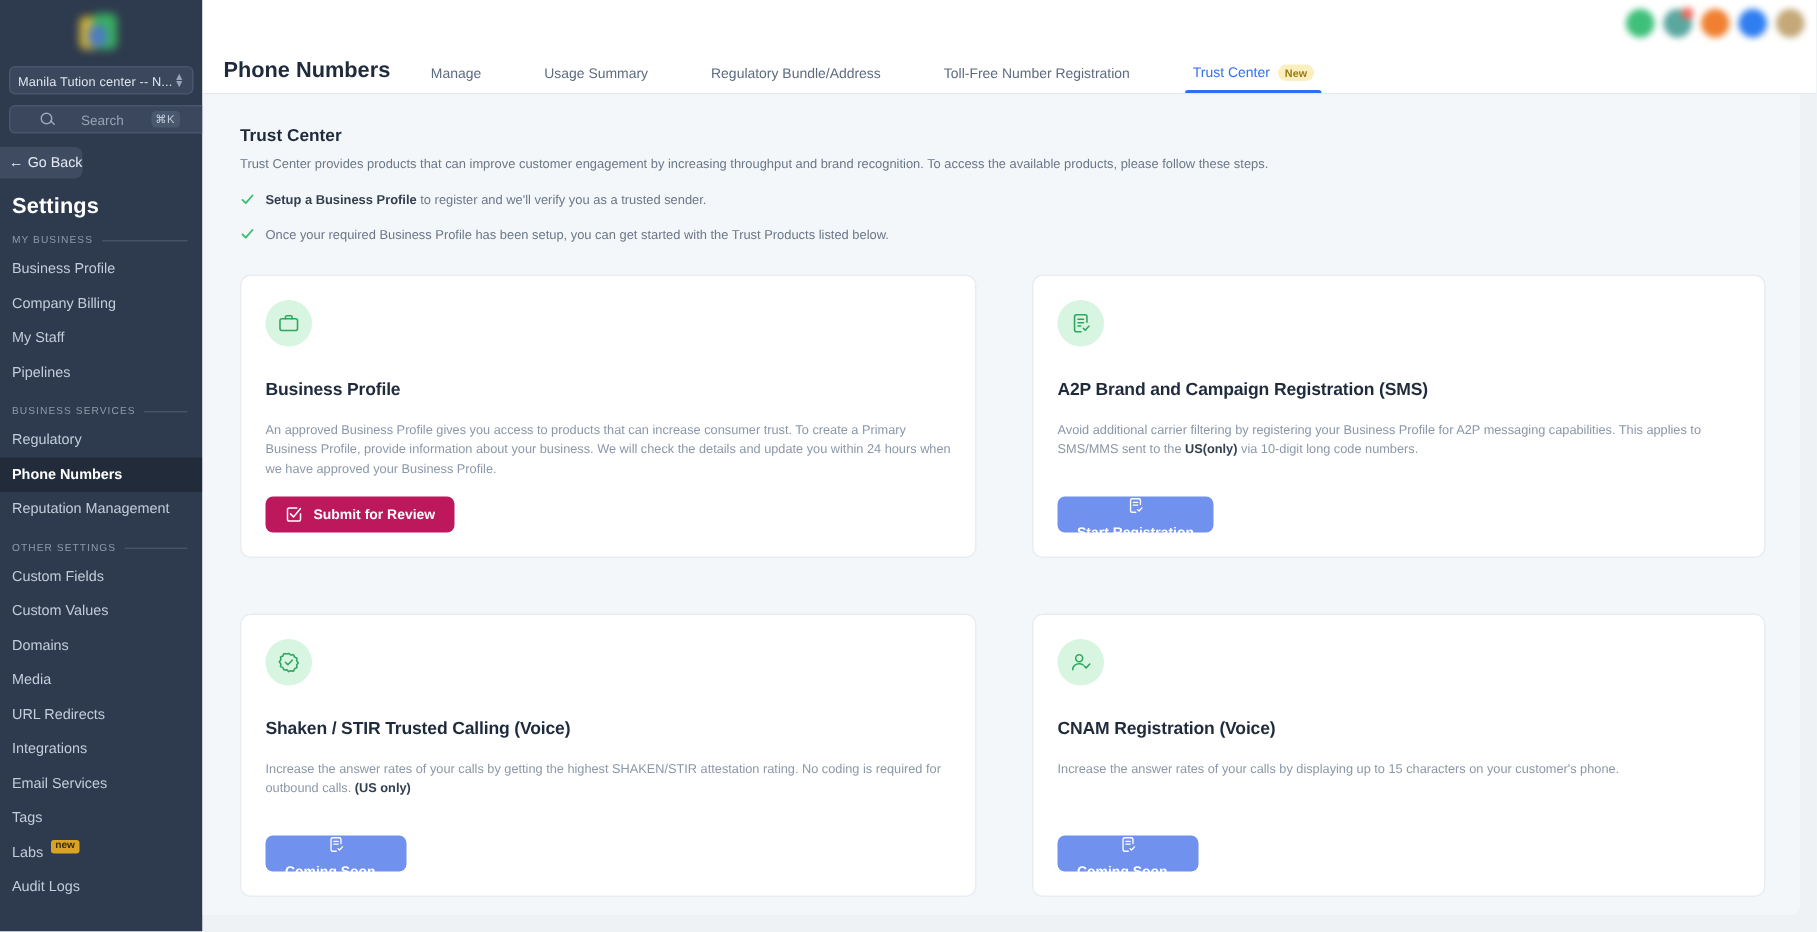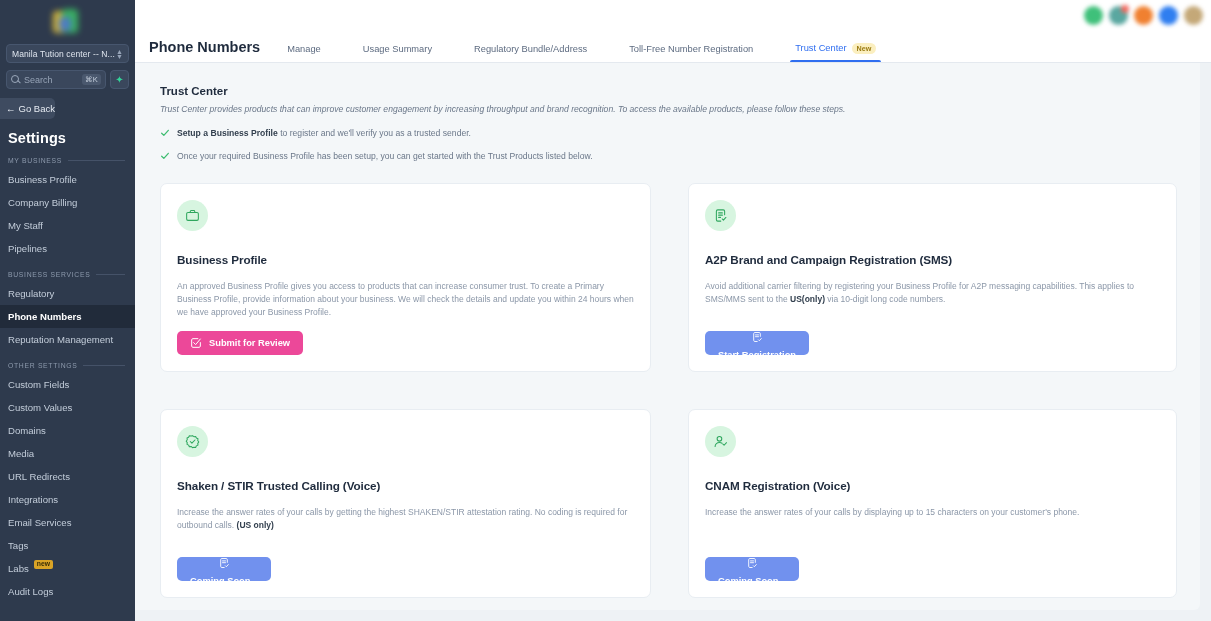--- a/index.html
+++ b/index.html
@@ -37,21 +37,21 @@
     display: flex; align-items: center; padding: 0 5px;
     color: #dfe5ee; font-size: 8.5px; letter-spacing: .1px;
     cursor: pointer;
   }
   .org-switch .org-name { flex: 1; white-space: nowrap; overflow: hidden; }
   .org-switch .updown { display:flex; flex-direction:column; align-items:center; line-height:5px; color:#97a4b8; font-size:7px; }
 
   .search-row { margin: 7px 6px 0 6px; display: flex; gap: 4px; align-items: center; }
   .search-box {
     flex: 1; height: 19px; background: #3a475c; border: 1px solid #47566e;
-    border-radius: 4px; display: flex; align-items: center; padding: 0 4px; gap: 4px;
+    border-radius: 4px; display: flex; align-items: center; padding: 0 20px; gap: 18px;
     cursor: text;
   }
   .search-box .mag { width: 9px; height: 9px; flex: 0 0 9px; position: relative; }
   .search-box .mag::before {
     content:''; position:absolute; left:0; top:0; width:6px; height:6px;
     border:1.2px solid #9aa7ba; border-radius:50%;
   }
   .search-box .mag::after {
     content:''; position:absolute; left:5.5px; top:5.5px; width:3.5px; height:1.2px;
     background:#9aa7ba; transform:rotate(45deg);
@@ -136,21 +136,21 @@
   }
 
   .content-panel {
     position: absolute; left: 0; right: 11px; top: 63px; bottom: 11px;
     background: #f4f7f9; border-radius: 0 0 6px 0;
     overflow: hidden;
   }
 
   .intro { padding: 22px 0 0 25px; }
   .intro h2 { font-size: 11.5px; font-weight: 700; color: #1f2b3d; margin-bottom: 6px; }
-  .intro p.lede { font-size: 8.6px; color: #6a7789; line-height: 1.5; font-style: italic; }
+  .intro p.lede { font-size: 8.6px; color: #6a7789; line-height: 1.5; }
   .step { display: flex; align-items: flex-start; gap: 7px; margin-top: 12px; }
   .check-ic {
     width: 10px; height: 10px; flex: 0 0 10px; margin-top: 0px;
     position: relative;
   }
   .check-ic svg { display: block; }
   .step-text { font-size: 8.6px; color: #6a7789; line-height: 1.35; }
   .step-text b { color: #33404f; font-weight: 700; }
 
   .cards {
@@ -169,21 +169,21 @@
   .card h3 { font-size: 11.7px; font-weight: 700; color: #1f2b3d; margin-top: 22px; letter-spacing: -.1px; }
   .card p { font-size: 8.5px; color: #8b97a8; line-height: 1.55; margin-top: 14px; }
   .card p b { color: #33404f; font-weight: 700; }
   .btn {
     margin-top: auto; align-self: flex-start;
     height: 24px; border-radius: 5px; border: none;
     display: inline-flex; align-items: center; gap: 7px;
     padding: 0 13px; color: #fff; font-size: 9.3px; font-weight: 700;
     cursor: pointer; font-family: "Liberation Sans", sans-serif;
   }
-  .btn.primary { background: #ec4899; }
+  .btn.primary { background: #be185d; }
   .btn.muted { background: #7191ee; flex-direction: column; }
   .btn .bic { display: flex; align-items: center; }
 </style>
 </head>
 <body>
 
 <div class="app">
 
   <aside class="sidebar">
 

